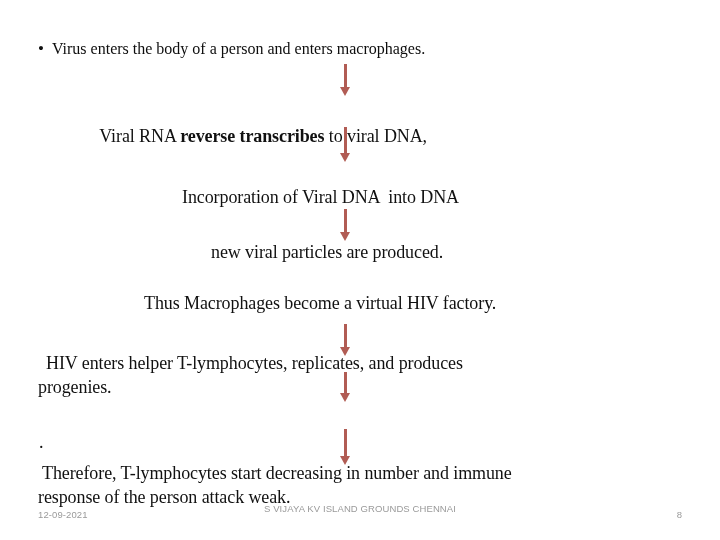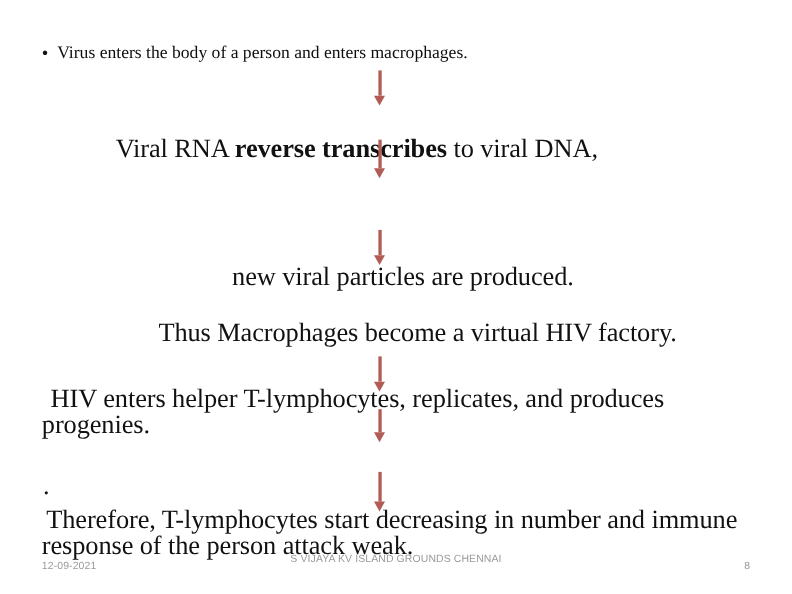--- a/index.html
+++ b/index.html
@@ -15,21 +15,21 @@
     background: #ffffff;
     overflow: hidden;
     font-family: "Liberation Serif", "DejaVu Serif", serif;
     color: #0d0d0d;
   }
 
   
   .flow-line {
     position: absolute;
     font-family: "Liberation Serif", "DejaVu Serif", serif;
-    font-size: 24px;
+    font-size: 18px;
     line-height: 25px;
     color: #111111;
     white-space: pre;
     letter-spacing: -0.1px;
   }
   .flow-line b {
     font-weight: bold;
   }
 
   .bullet-row {
@@ -133,20 +133,21 @@
 
   <div class="flow-line" style="left:82px; top:99px;">
     <span>Viral RNA </span><b>reverse transcribes</b><span> to viral DNA,</span>
   </div>
 
   <div class="arrow" style="left:340px; top:127px; height:35px;">
     <div class="shaft" style="height:26px;"></div>
     <div class="head" style="top:26px;"></div>
   </div>
 
+  <div class="flow-line" style="left:182px; top:185px;">Incorporation of Viral DNA  into DNA</div>
 
   <div class="arrow" style="left:340px; top:209px; height:32px;">
     <div class="shaft" style="height:23px;"></div>
     <div class="head" style="top:23px;"></div>
   </div>
 
   <div class="flow-line" style="left:211px; top:240px;text-align:right;">new viral particles are produced.</div>
 
   <div class="flow-line" style="left:144px; top:291px;text-align:center;">Thus Macrophages become a virtual HIV factory.</div>
 

